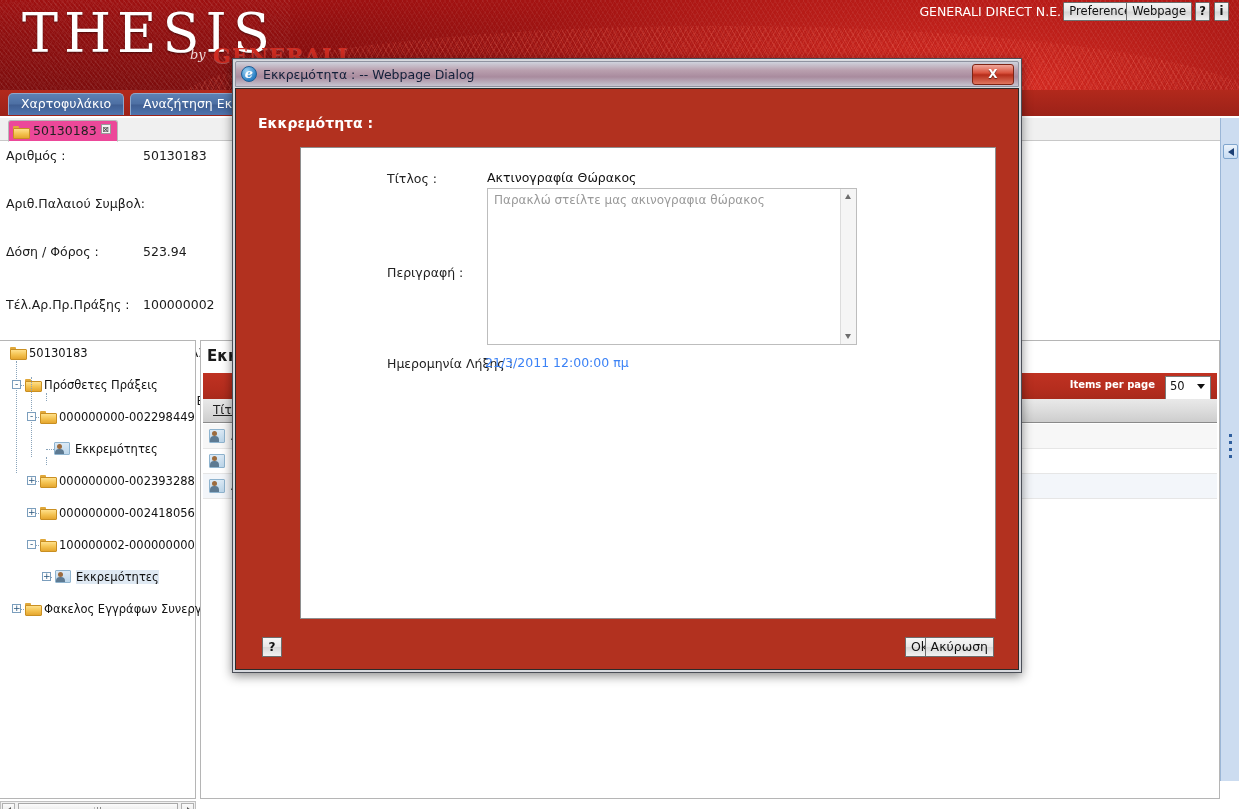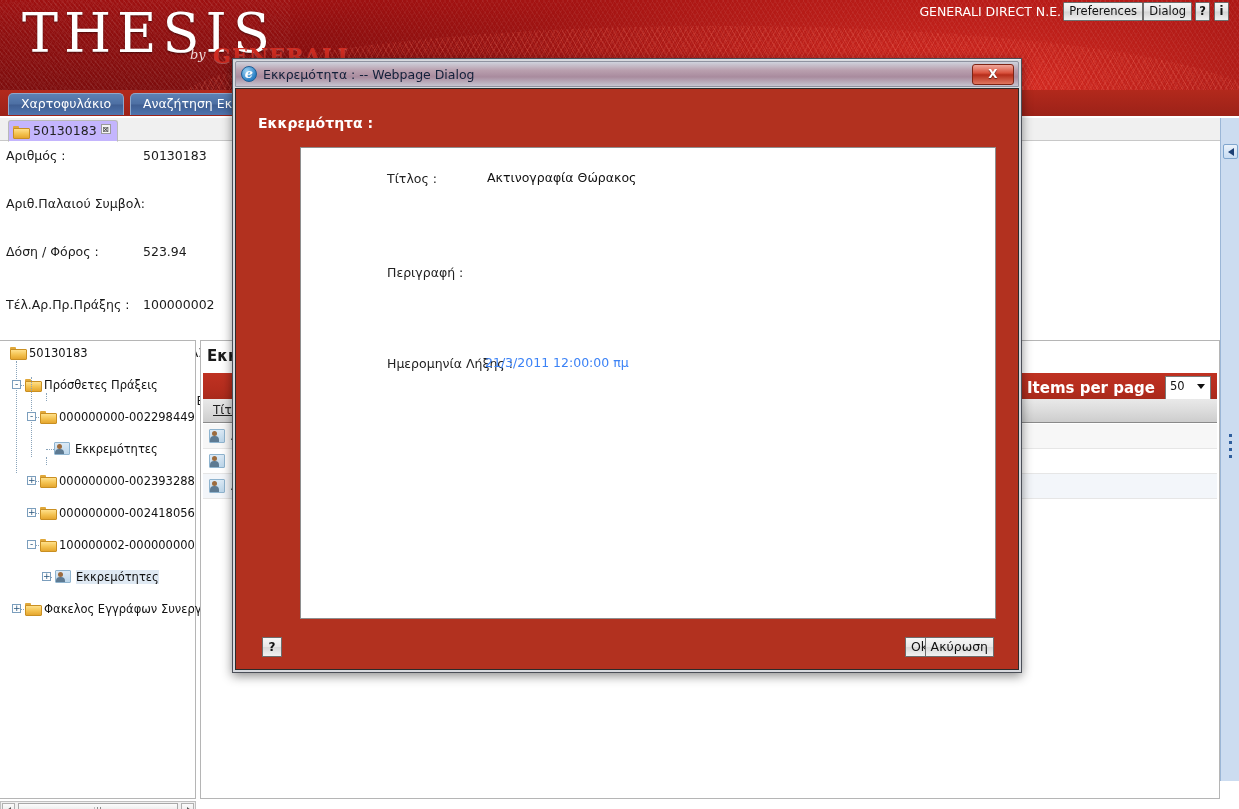--- a/index.html
+++ b/index.html
@@ -102,21 +102,21 @@
     background: #ffffff;
   }
 
   
   #doctab-strip {
     position: absolute; left: 0; top: 0; width: 1220px; height: 23px;
     background: #f0f0f0; border-bottom: 1px solid #c8c8c8;
   }
   #doctab {
     position: absolute; left: 8px; top: 2px; height: 22px;
-    background: #c4b5fd;
+    background: #ec4899;
     border: 1px solid #b9b9b9; border-bottom: 1px solid #ffffff;
     border-radius: 3px 3px 0 0;
     padding: 0 6px 0 4px; font-size: 12.5px; color: #222; line-height: 20px;
     white-space: nowrap; cursor: pointer;
   }
   .folder-ico {
     display: inline-block; width: 15px; height: 12px; position: relative;
     vertical-align: -2px; margin-right: 5px;
   }
   .folder-ico::before {
@@ -191,21 +191,21 @@
     background: #ffffff; border: 1px solid #b5b5b5;
   }
   #grid-title {
     position:absolute; left:6px; top:6px; font-size:15px; font-weight:bold; color:#1b1b1b;
   }
   #grid-redbar {
     position:absolute; left:2px; top:32px; right:2px; height:26px;
     background: linear-gradient(180deg,#bf3222 0%, #b52d1e 60%, #a82a1b 100%);
   }
   #items-per-page {
-    position:absolute; right:64px; top:38px; font-size:15px; color:#ffffff;
+    position:absolute; right:64px; top:38px; font-size:10px; color:#ffffff;
     font-weight:bold; white-space:nowrap;
   }
   #ipp-select {
     position:absolute; right:8px; top:35px; width:46px; height:30px;
     background:#ffffff; border:1px solid #7a7a7a;
     font-size:11.5px; color:#111; line-height:18px; padding-left:4px; cursor:pointer;
   }
   #ipp-arrow {
     position:absolute; right:5px; top:7px; width:0; height:0;
     border-left:4px solid transparent; border-right:4px solid transparent;
@@ -394,21 +394,21 @@
   <div id="banner-mesh"></div>
   <div id="banner-dark-tri"></div>
   <div id="banner-wave"></div>
 
   <div id="logo"><span>THES</span><span class="circ">I</span><span>S</span></div>
   <div id="logo-by">by</div>
   <div id="logo-brand">GENERALI</div>
 
   <div id="user-label">GENERALI DIRECT N.E. .</div>
   <div class="hdr-btn" id="btn-prefs">Preferences</div>
-  <div class="hdr-btn" id="btn-logout">Dialog</div>
+  <div class="hdr-btn" id="btn-logout">Webpage</div>
   <div class="hdr-btn" id="btn-help">?</div>
   <div class="hdr-btn" id="btn-info">i</div>
 </div>
 
 <div id="navstrip">
   <div class="navtab" id="navtab-0">Χαρτοφυλάκιο</div>
   <div class="navtab" id="navtab-1">Αναζήτηση Εκκρ</div>
 </div>
 
 <div id="appbody">
@@ -576,20 +576,31 @@
   <div id="dlg-inner">
     <div id="dlg-heading">Εκκρεμότητα :</div>
 
     <div id="dlg-white">
 
       <div class="dlg-field-label" id="lbl-titlos">Τίτλος :</div>
       <div id="val-titlos">Ακτινογραφία Θώρακος</div>
 
       <div class="dlg-field-label" id="lbl-perigrafi">Περιγραφή :</div>
 
+      <div id="descbox">
+        <div id="descbox-text">Παρακλώ στείλτε μας ακινογραφια θώρακος</div>
+        <div id="descbox-sb">
+          <div class="up">
+              <span class="tri-up"></span>
+            </div>
+          <div class="dn">
+              <span class="tri-dn"></span>
+            </div>
+        </div>
+      </div>
 
       <div class="dlg-field-label" id="lbl-date">Ημερομηνία Λήξης :</div>
       <div id="val-date">21/3/2011 12:00:00 πμ</div>
     </div>
 
     <div id="dlg-btn-help">?</div>
     <div class="dlg-btn" id="dlg-btn-ok">Ok</div>
     <div class="dlg-btn" id="dlg-btn-cancel">Ακύρωση</div>
   </div>
 </div>

